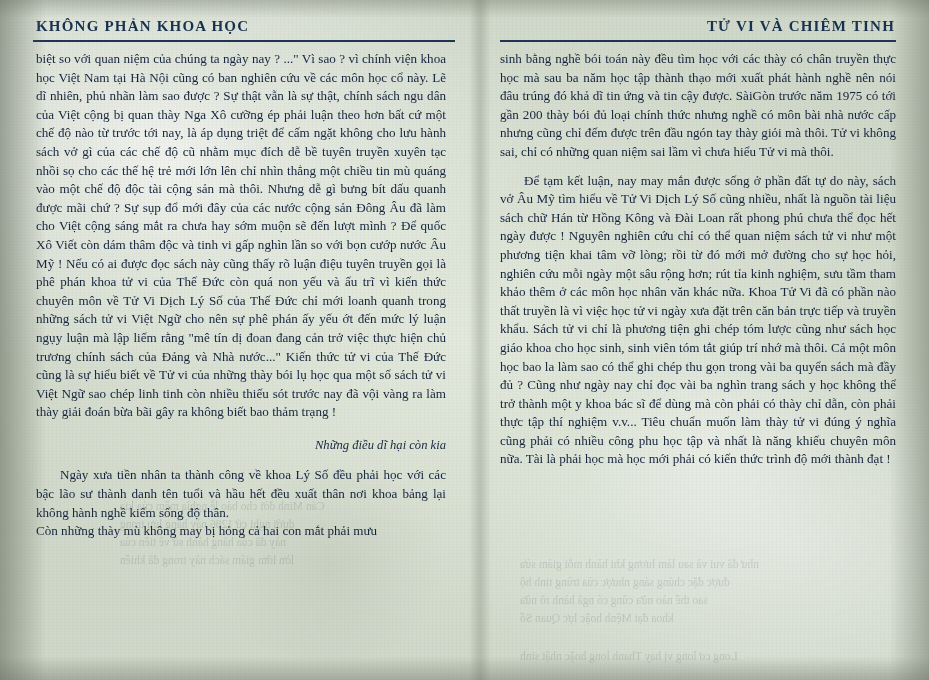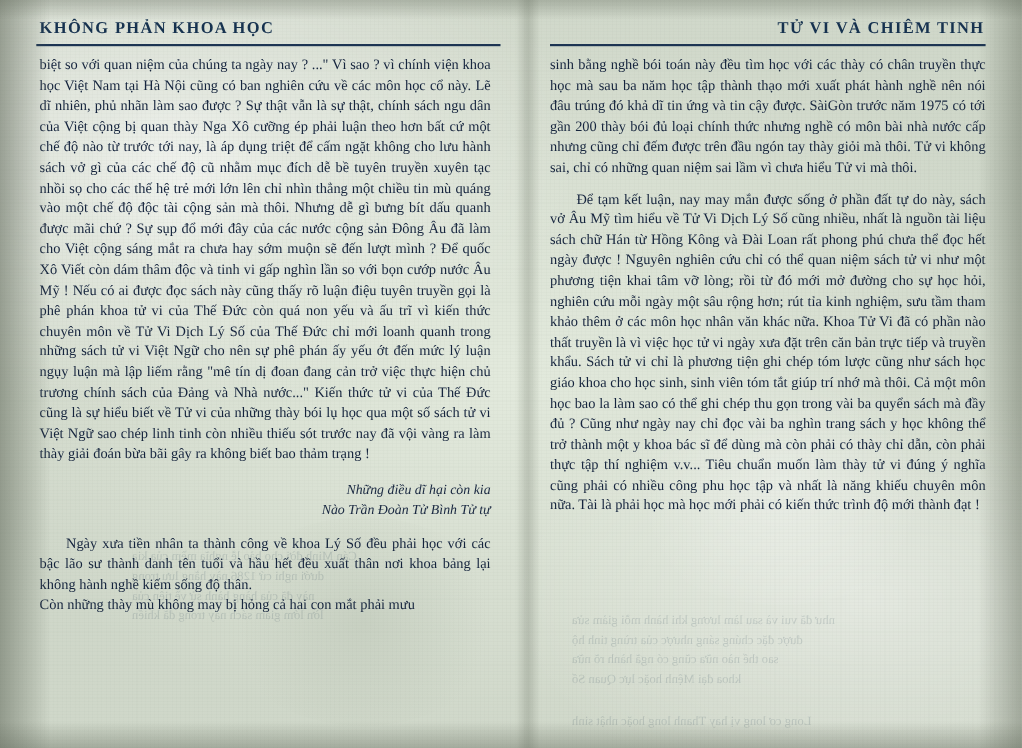--- a/index.html
+++ b/index.html
@@ -179,21 +179,20 @@
 
     <div class="hdr hdr-left">KHÔNG PHẢN KHOA HỌC</div>
     <div class="hdr hdr-right">TỬ VI VÀ CHIÊM TINH</div>
     <div class="rule rule-left"></div>
     <div class="rule rule-right"></div>
 
     <div class="col col-left">
       <p>biệt so với quan niệm của chúng ta ngày nay ? ..." Vì sao ? vì chính viện khoa học Việt Nam tại Hà Nội cũng có ban nghiên cứu về các môn học cổ này. Lẽ dĩ nhiên, phủ nhãn làm sao được ? Sự thật vẫn là sự thật, chính sách ngu dân của Việt cộng bị quan thày Nga Xô cưỡng ép phải luận theo hơn bất cứ một chế độ nào từ trước tới nay, là áp dụng triệt để cấm ngặt không cho lưu hành sách vở gì của các chế độ cũ nhằm mục đích dễ bề tuyên truyền xuyên tạc nhồi sọ cho các thế hệ trẻ mới lớn lên chỉ nhìn thẳng một chiều tin mù quáng vào một chế độ độc tài cộng sản mà thôi. Nhưng dễ gì bưng bít dấu quanh được mãi chứ ? Sự sụp đổ mới đây của các nước cộng sản Đông Âu đã làm cho Việt cộng sáng mắt ra chưa hay sớm muộn sẽ đến lượt mình ? Để quốc Xô Viết còn dám thâm độc và tinh vi gấp nghìn lần so với bọn cướp nước Âu Mỹ ! Nếu có ai được đọc sách này cũng thấy rõ luận điệu tuyên truyền gọi là phê phán khoa tử vi của Thế Đức còn quá non yếu và ấu trĩ vì kiến thức chuyên môn về Tử Vi Dịch Lý Số của Thế Đức chỉ mới loanh quanh trong những sách tử vi Việt Ngữ cho nên sự phê phán ấy yếu ớt đến mức lý luận ngụy luận mà lập liếm rằng "mê tín dị đoan đang cản trở việc thực hiện chủ trương chính sách của Đảng và Nhà nước..." Kiến thức tử vi của Thế Đức cũng là sự hiểu biết về Tử vi của những thày bói lụ học qua một số sách tử vi Việt Ngữ sao chép linh tinh còn nhiều thiếu sót trước nay đã vội vàng ra làm thày giải đoán bừa bãi gây ra không biết bao thảm trạng !</p>
       <div class="poem">
         <div>Những điều dĩ hại còn kia</div>
-        <div>Nào Trần Đoàn Tử Bình Tử tự</div>
       </div>
       <p class="indent">Ngày xưa tiền nhân ta thành công về khoa Lý Số đều phải học với các bậc lão sư thành danh tên tuổi và hầu hết đều xuất thân nơi khoa bảng lại không hành nghề kiếm sống độ thân.</p>
       <p>Còn những thày mù không may bị hỏng cả hai con mắt phải mưu</p>
     </div>
 
     <div class="col col-right">
       <p>sinh bằng nghề bói toán này đều tìm học với các thày có chân truyền thực học mà sau ba năm học tập thành thạo mới xuất phát hành nghề nên nói đâu trúng đó khả dĩ tin ứng và tin cậy được. SàiGòn trước năm 1975 có tới gần 200 thày bói đủ loại chính thức nhưng nghề có môn bài nhà nước cấp nhưng cũng chỉ đếm được trên đầu ngón tay thày giỏi mà thôi. Tử vi không sai, chỉ có những quan niệm sai lầm vì chưa hiểu Tử vi mà thôi.</p>
       <div class="para-gap"></div>
       <p class="indent">Để tạm kết luận, nay may mắn được sống ở phần đất tự do này, sách vở Âu Mỹ tìm hiểu về Tử Vi Dịch Lý Số cũng nhiều, nhất là nguồn tài liệu sách chữ Hán từ Hồng Kông và Đài Loan rất phong phú chưa thể đọc hết ngày được ! Nguyên nghiên cứu chỉ có thể quan niệm sách tử vi như một phương tiện khai tâm vỡ lòng; rồi từ đó mới mở đường cho sự học hỏi, nghiên cứu mỗi ngày một sâu rộng hơn; rút tỉa kinh nghiệm, sưu tầm tham khảo thêm ở các môn học nhân văn khác nữa. Khoa Tử Vi đã có phần nào thất truyền là vì việc học tử vi ngày xưa đặt trên căn bản trực tiếp và truyền khẩu. Sách tử vi chỉ là phương tiện ghi chép tóm lược cũng như sách học giáo khoa cho học sinh, sinh viên tóm tắt giúp trí nhớ mà thôi. Cả một môn học bao la làm sao có thể ghi chép thu gọn trong vài ba quyển sách mà đầy đủ ? Cũng như ngày nay chỉ đọc vài ba nghìn trang sách y học không thể trở thành một y khoa bác sĩ để dùng mà còn phải có thày chỉ dẫn, còn phải thực tập thí nghiệm v.v... Tiêu chuẩn muốn làm thày tử vi đúng ý nghĩa cũng phải có nhiều công phu học tập và nhất là năng khiếu chuyên môn nữa. Tài là phải học mà học mới phải có kiến thức trình độ mới thành đạt !</p>
     </div>

